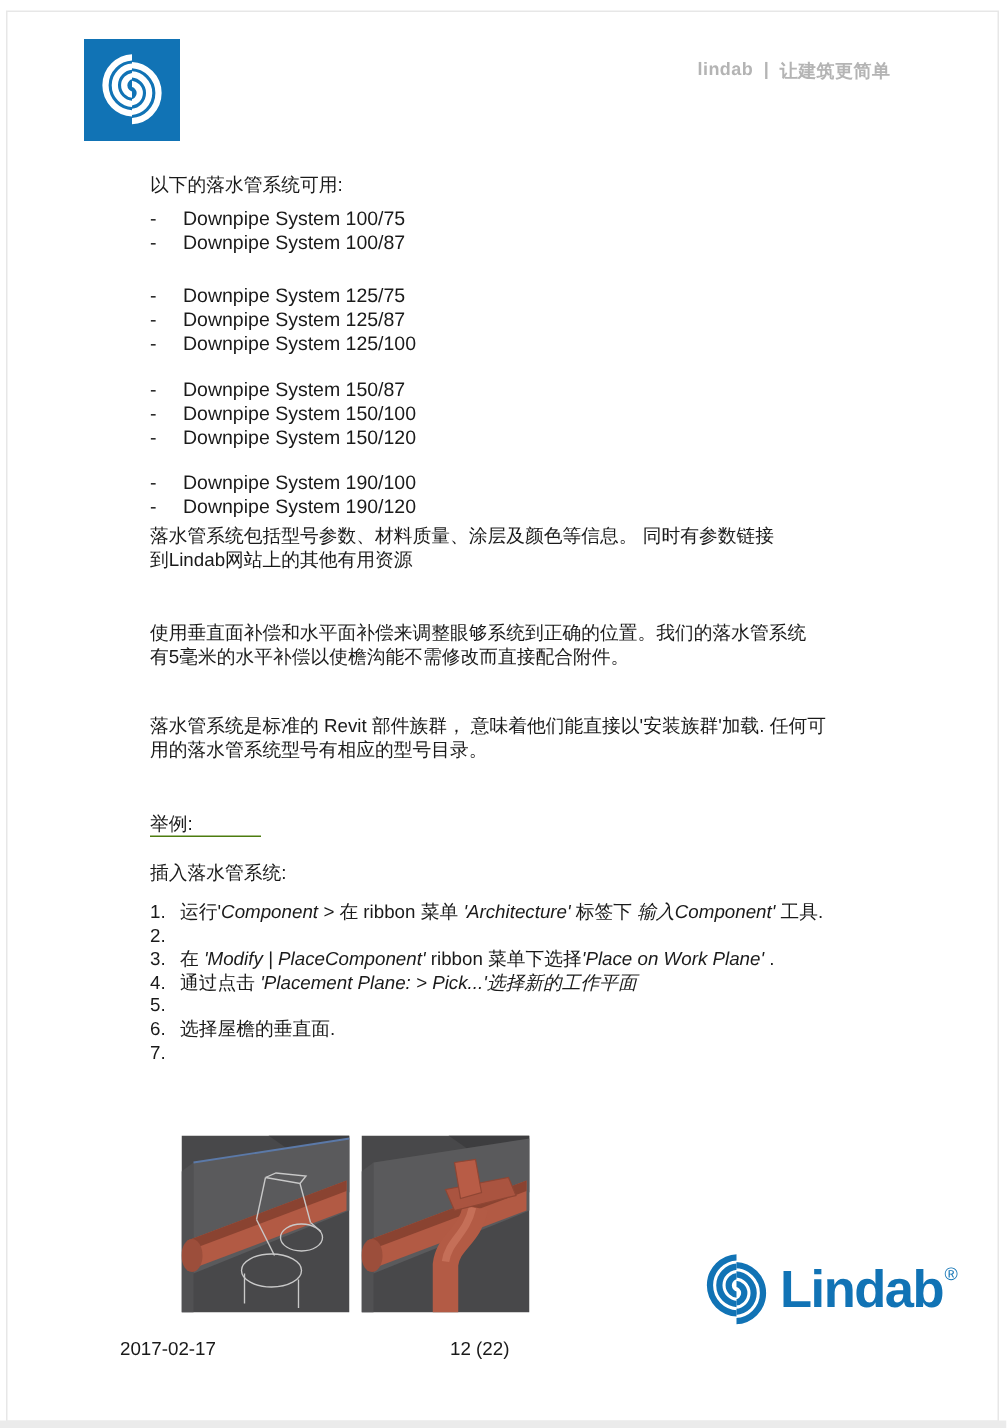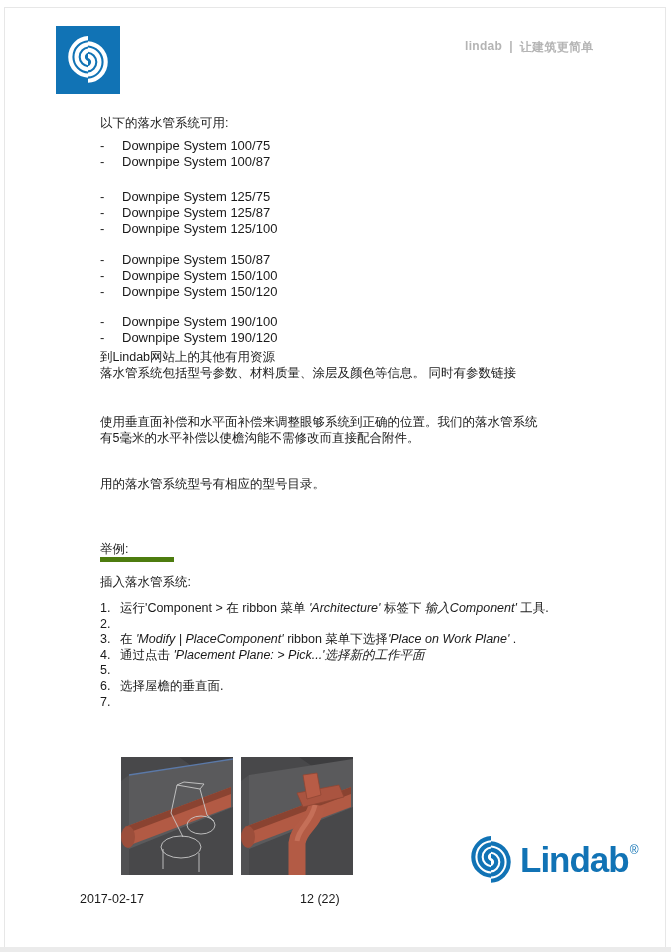--- a/index.html
+++ b/index.html
@@ -22,21 +22,21 @@
   .txt{position:absolute;left:100px;font-size:12.5px;white-space:nowrap;}
   .intro{top:115px;}
   .list-group{position:absolute;left:100px;font-size:13px;}
   .g1{top:138px;} .g2{top:189px;} .g3{top:252px;} .g4{top:314px;}
   .li{display:flex;height:16px;line-height:16px;white-space:nowrap;}
   .dash{width:22px;}
   .para{position:absolute;left:100px;font-size:12.5px;line-height:16px;}
   .p1{top:349px;} .p2{top:414px;} .p3{top:476px;}
   .para div{white-space:nowrap;}
   .example{top:541px;}
-  .example span{border-bottom:5px solid #4d7c0f;padding-right:46px;padding-bottom:1px;}
+  .example span{border-bottom:1px solid #4d7c0f;padding-right:46px;padding-bottom:1px;}
   .insert{top:574px;}
   .steps{position:absolute;left:100px;top:601px;font-size:12.5px;}
   .step{display:flex;height:15.6px;line-height:15.6px;white-space:nowrap;}
   .num{width:20px;}
 
   
   .figures{position:absolute;left:121px;top:757px;display:flex;gap:8px;}
   .fig{width:112px;height:118px;display:block;}
 
   
@@ -127,38 +127,39 @@
       <span class="dash">-</span>
       <span>Downpipe System 190/100</span>
     </div>
   <div class="li">
       <span class="dash">-</span>
       <span>Downpipe System 190/120</span>
     </div>
 </div>
 
 <div class="para p1">
+  <div>落水管系统包括型号参数、材料质量、涂层及颜色等信息。 同时有参数链接</div>
   <div>到Lindab网站上的其他有用资源</div>
-  <div>落水管系统包括型号参数、材料质量、涂层及颜色等信息。 同时有参数链接</div>
 </div>
 <div class="para p2">
   <div>使用垂直面补偿和水平面补偿来调整眼够系统到正确的位置。我们的落水管系统</div>
   <div>有5毫米的水平补偿以使檐沟能不需修改而直接配合附件。</div>
 </div>
 <div class="para p3">
+  <div>落水管系统是标准的 Revit 部件族群， 意味着他们能直接以'安装族群'加载. 任何可</div>
   <div>用的落水管系统型号有相应的型号目录。</div>
 </div>
 
 <div class="txt example"><span>举例:</span></div>
 <div class="txt insert">插入落水管系统:</div>
 
 <div class="steps">
   <div class="step">
       <span class="num">1.</span>
-      <span><span>运行'</span><span style="">Component &gt; </span><span>在 ribbon 菜单 </span><span style="font-style: italic; text-align: right;">'Architecture'</span><span> 标签下 </span><span style="font-style: italic;">输入Component'</span><span> 工具.</span></span>
+      <span><span>运行'</span><span style="font-style: italic;">Component &gt; </span><span>在 ribbon 菜单 </span><span style="font-style: italic; text-align: right;">'Architecture'</span><span> 标签下 </span><span style="font-style: italic;">输入Component'</span><span> 工具.</span></span>
     </div>
   <div class="step">
       <span class="num">2.</span>
     </div>
   <div class="step">
       <span class="num">3.</span>
       <span><span>在 </span><span style="font-style: italic;">'Modify | PlaceComponent'</span><span> ribbon 菜单下选择</span><span style="font-style: italic;">'Place on Work Plane'</span><span> .</span></span>
     </div>
   <div class="step">
       <span class="num">4.</span>

